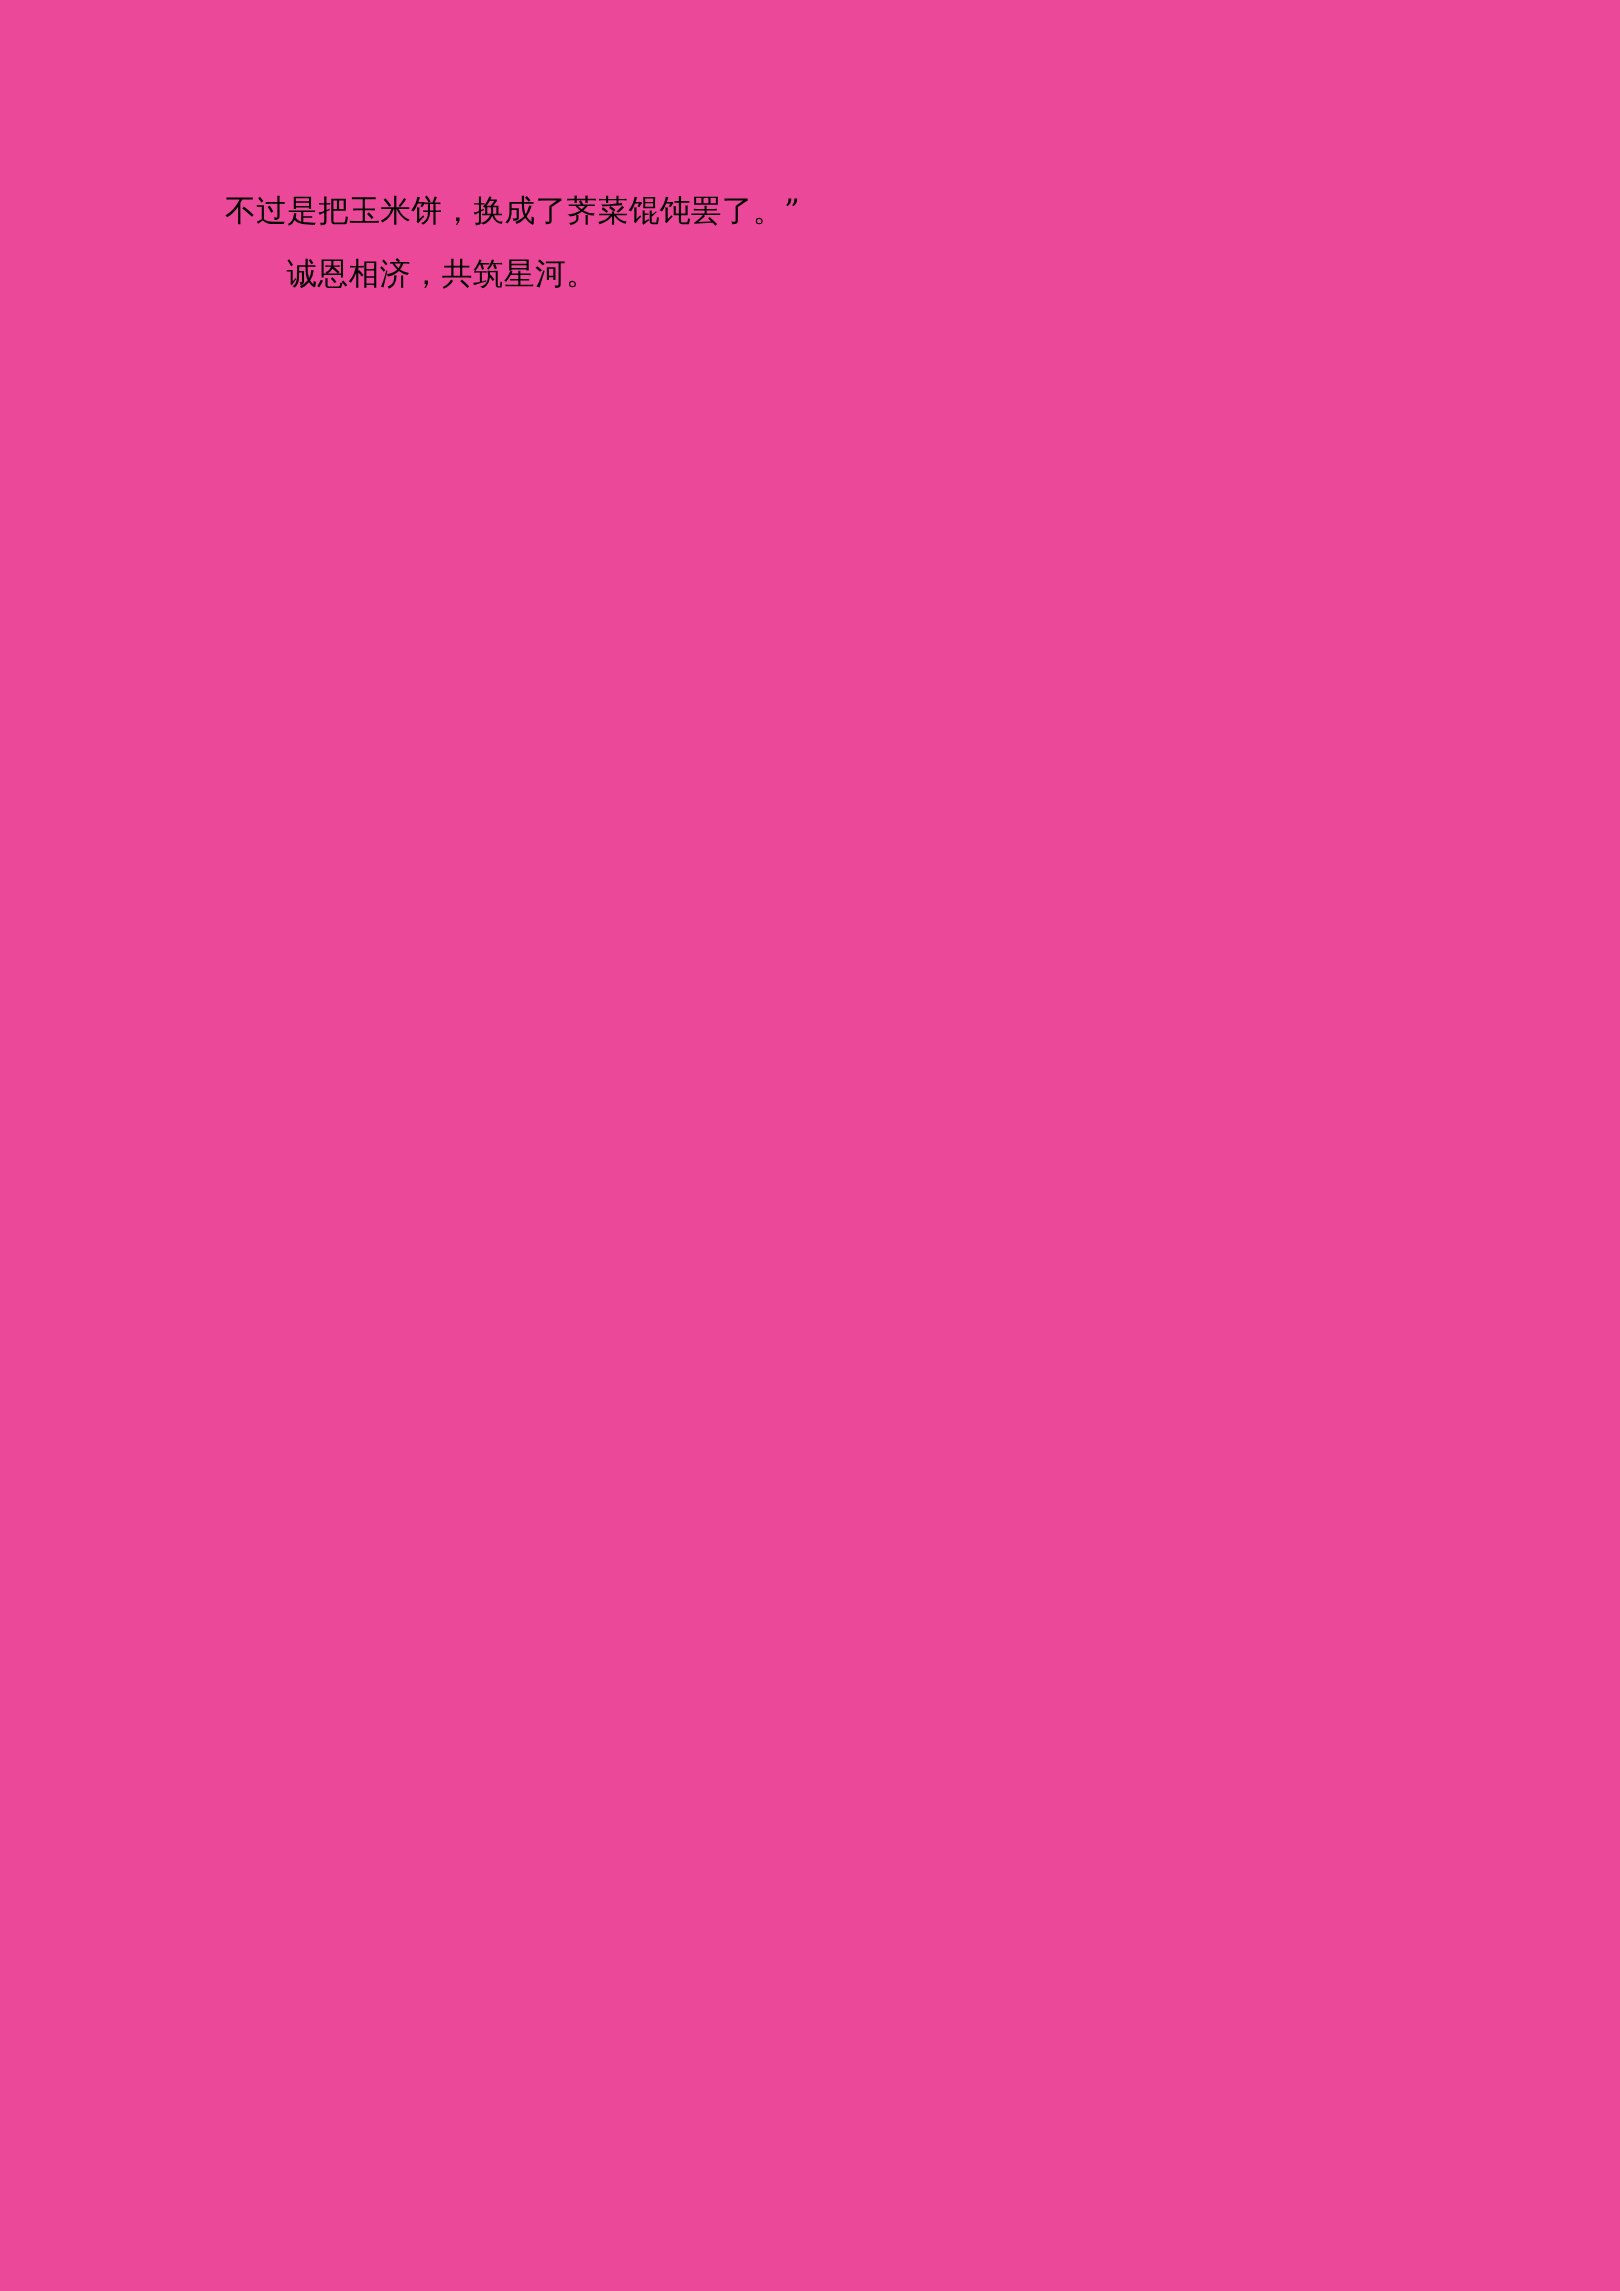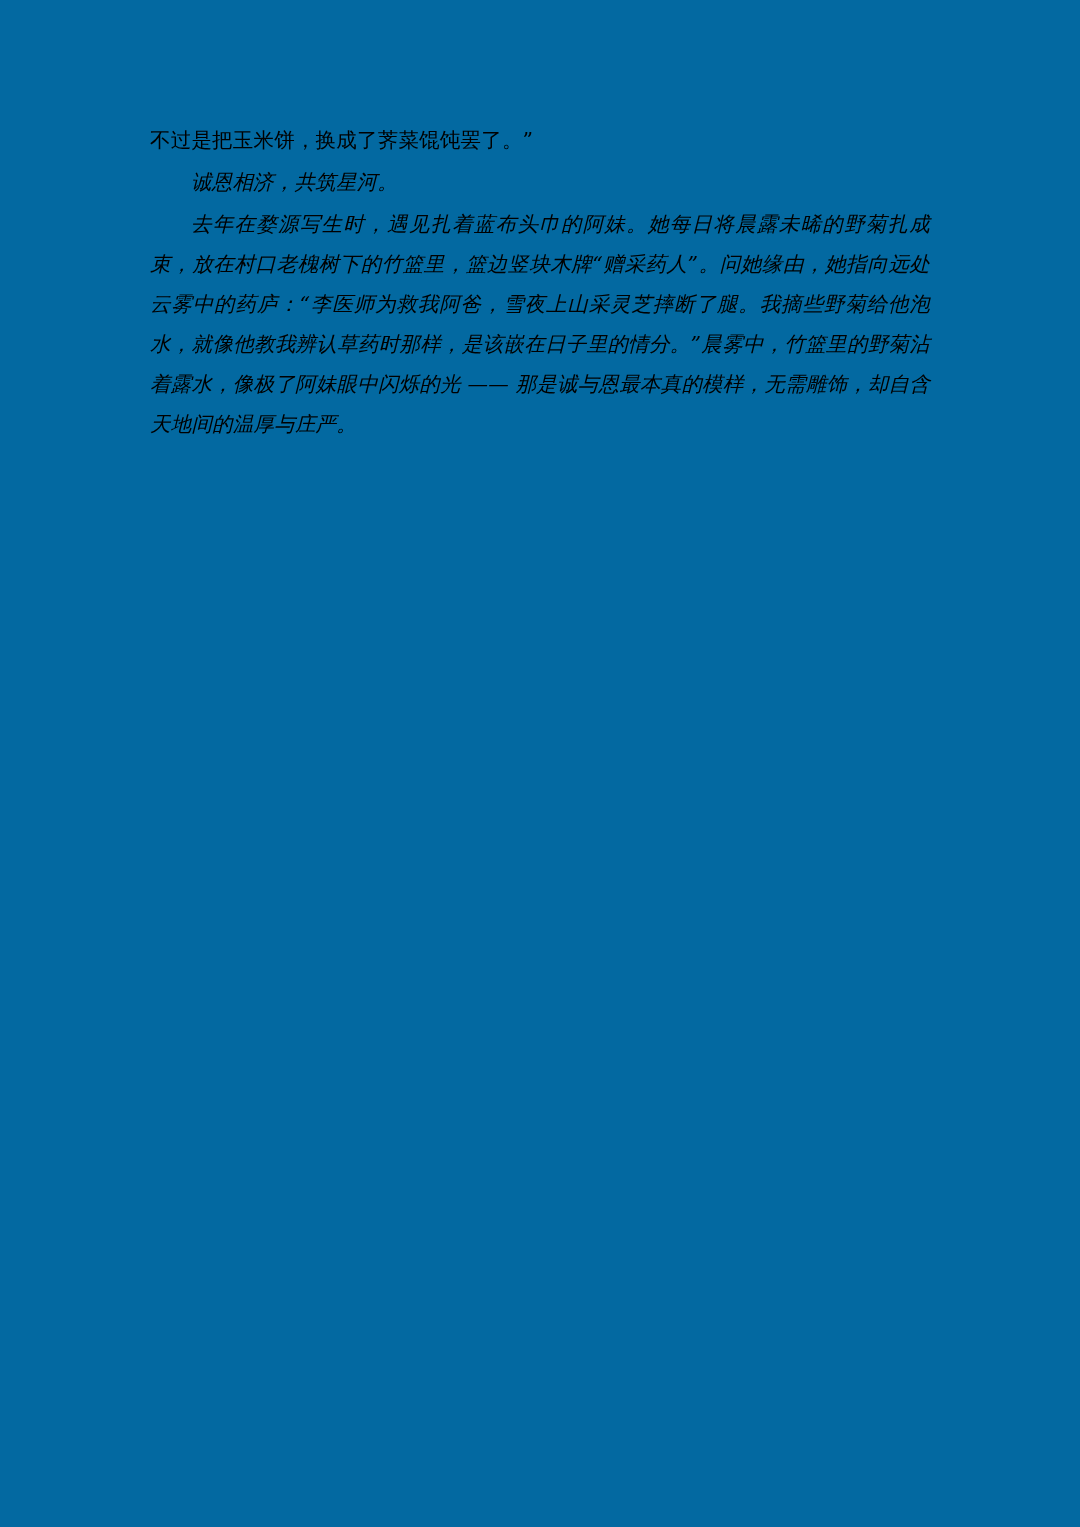--- a/index.html
+++ b/index.html
@@ -4,21 +4,21 @@
 <style>
   html, body {
     margin: 0;
     padding: 0;
     background: #ffffff;
   }
   .page {
     position: relative;
     width: 1080px;
     height: 1527px;
-    background: #0369a1;
+    background: #ec4899;
     box-sizing: border-box;
     overflow: hidden;
     padding-left: 24px;
   }
   .content {
     position: absolute;
     left: 150px;
     top: 120px;
     width: 780px;
   }
@@ -27,28 +27,26 @@
     font-family: "DejaVu Serif", "Liberation Serif", serif;
     font-size: 20.5px;
     line-height: 40px;
     color: #000000;
     text-align: justify;
     text-justify: inter-ideograph;
     letter-spacing: 0.2px;
   }
   p.indent {
     text-indent: 2em;
-    font-style: italic;
   }
   p.noindent {
     text-indent: 0;
   }
 </style>
 </head>
 <body>
 
 <div class="page">
   <div class="content">
     <p class="noindent">不过是把玉米饼，换成了荠菜馄饨罢了。”</p>
     <p class="indent">诚恩相济，共筑星河。</p>
-    <p class="indent">去年在婺源写生时，遇见扎着蓝布头巾的阿妹。她每日将晨露未晞的野菊扎成束，放在村口老槐树下的竹篮里，篮边竖块木牌“赠采药人”。问她缘由，她指向远处云雾中的药庐：“李医师为救我阿爸，雪夜上山采灵芝摔断了腿。我摘些野菊给他泡水，就像他教我辨认草药时那样，是该嵌在日子里的情分。”晨雾中，竹篮里的野菊沾着露水，像极了阿妹眼中闪烁的光 —— 那是诚与恩最本真的模样，无需雕饰，却自含天地间的温厚与庄严。</p>
   </div>
 </div>
 
 </body></html>

